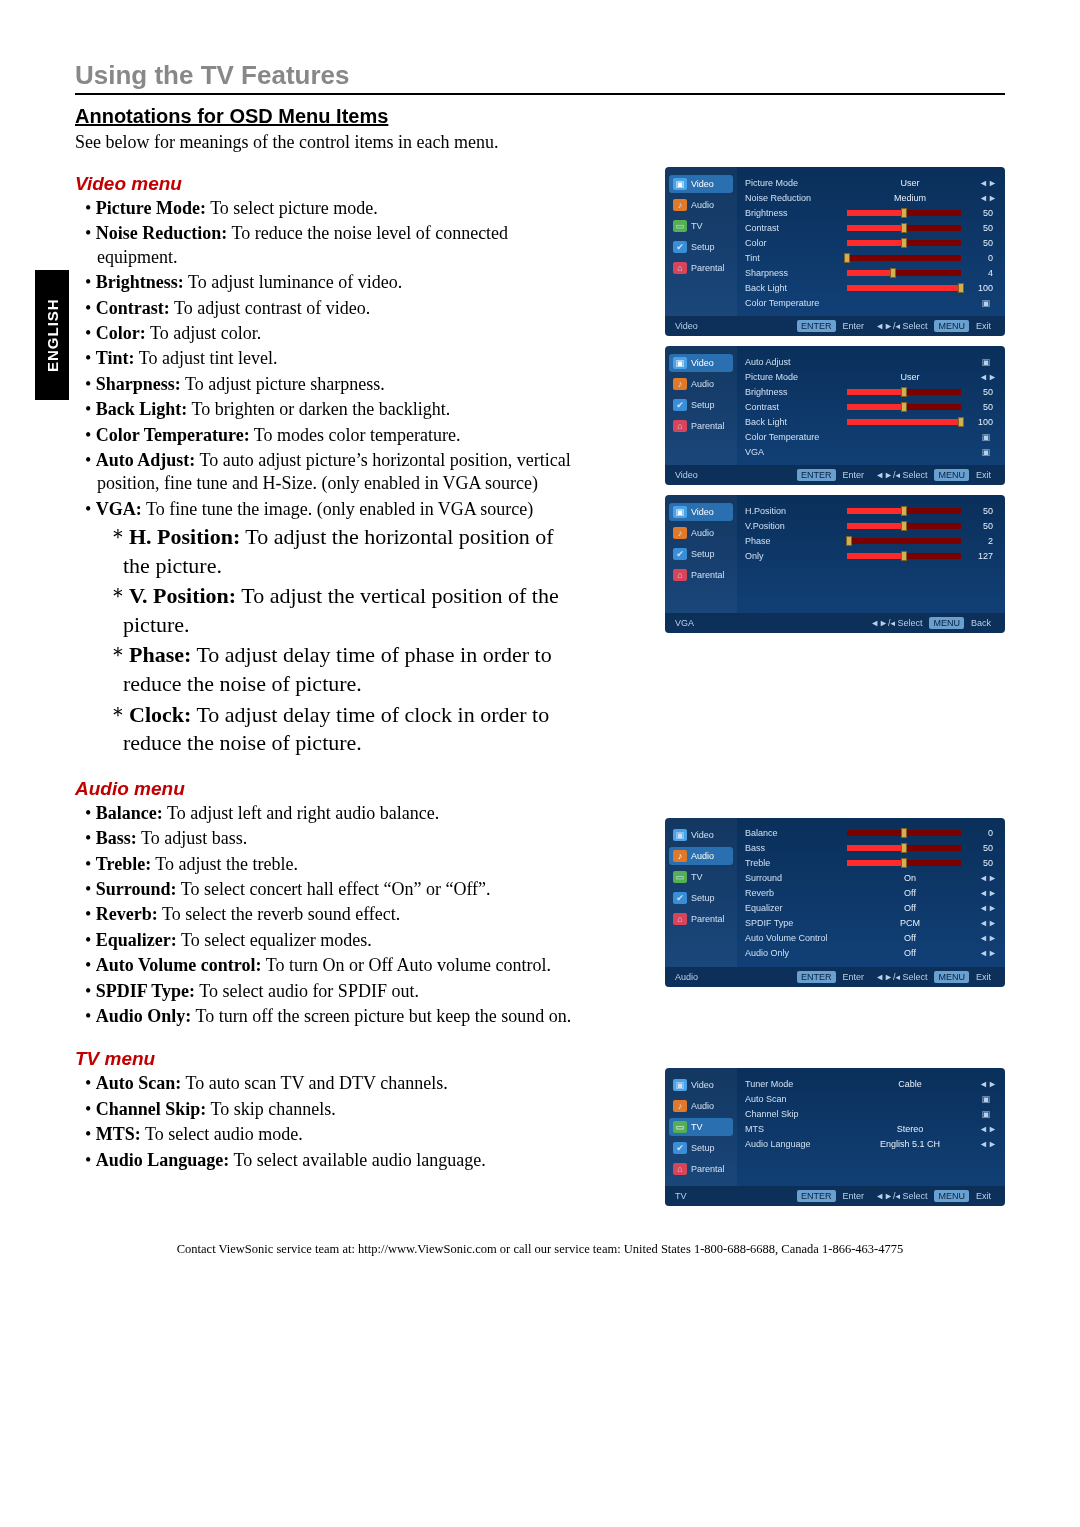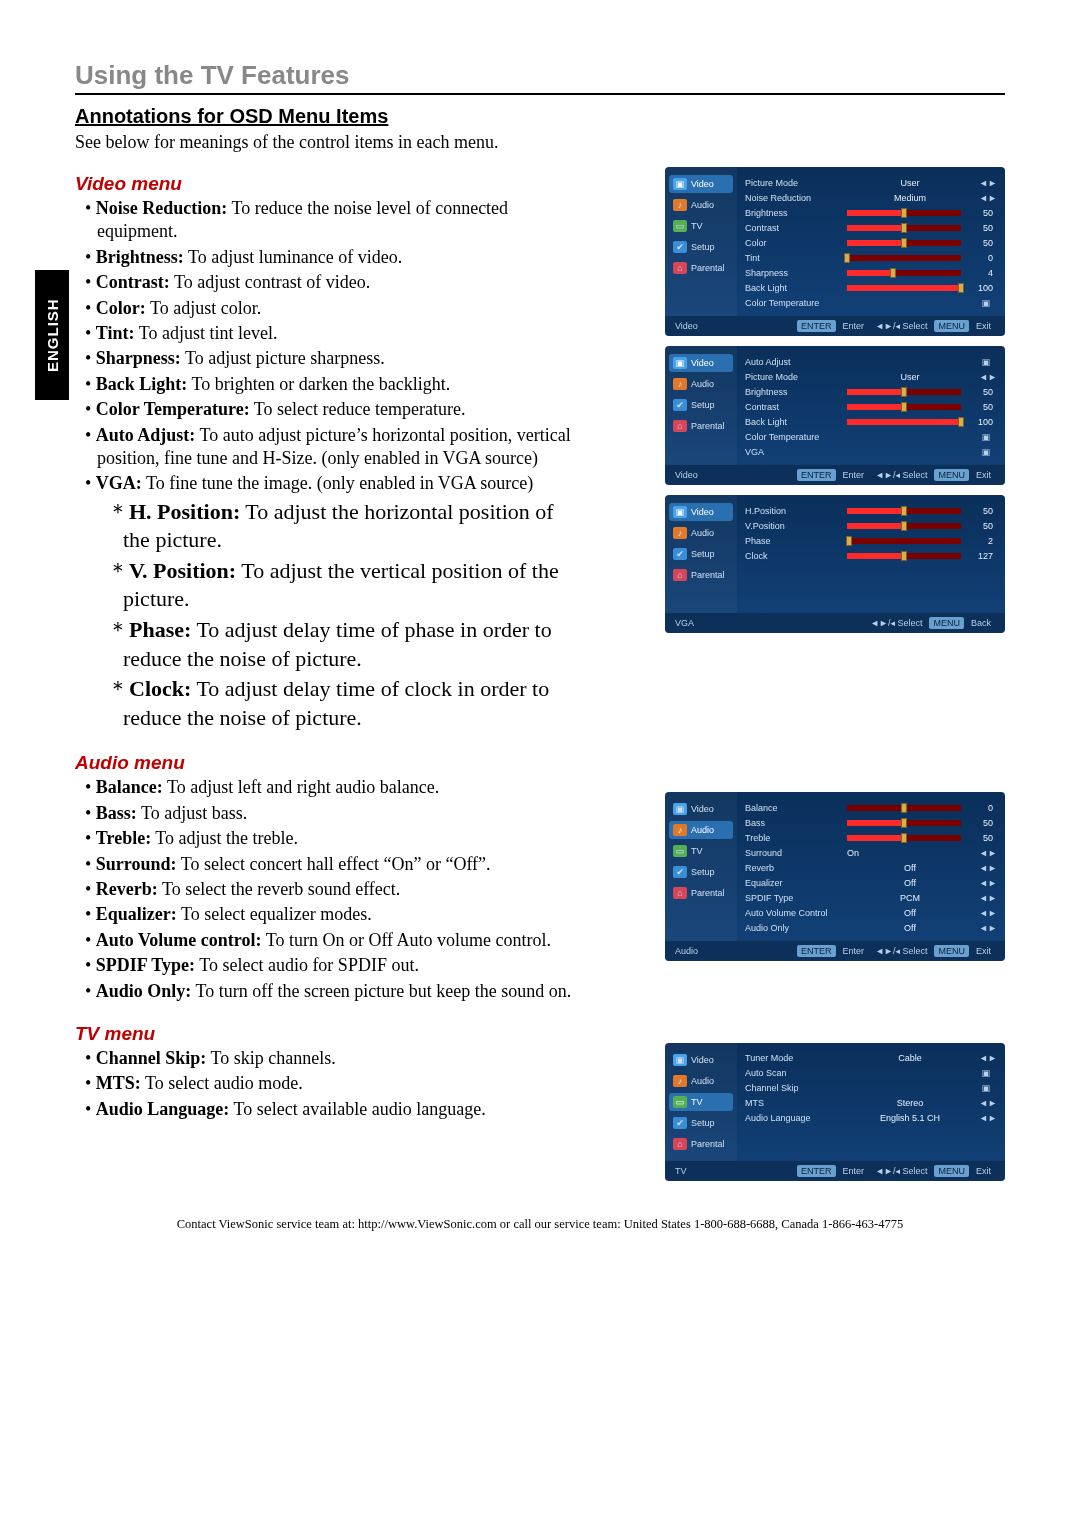--- a/index.html
+++ b/index.html
@@ -202,28 +202,29 @@
 <div class="page">
 
   <h1 class="section-title">Using the TV Features</h1>
   <h2 class="sub-title">Annotations for OSD Menu Items</h2>
   <p class="intro">See below for meanings of the control items in each menu.</p>
 
   <div class="content-row">
     <div class="text-col">
       <h3 class="menu-heading">Video menu</h3>
       <ul class="menu-list" id="video-list">
+          <li><span class="b">Picture Mode:</span><span> To select picture mode.</span></li>
           <li><span class="b">Noise Reduction:</span><span> To reduce the noise level of connected equipment.</span></li>
           <li><span class="b">Brightness:</span><span> To adjust luminance of video.</span></li>
           <li><span class="b">Contrast:</span><span> To adjust contrast of video.</span></li>
           <li><span class="b">Color:</span><span> To adjust color.</span></li>
           <li><span class="b">Tint:</span><span> To adjust tint level.</span></li>
           <li><span class="b">Sharpness:</span><span> To adjust picture sharpness.</span></li>
           <li><span class="b">Back Light:</span><span> To brighten or darken the backlight.</span></li>
-          <li><span class="b">Color Temperature:</span><span> To select reduce temperature.</span></li>
+          <li><span class="b">Color Temperature:</span><span> To modes color temperature.</span></li>
           <li><span class="b">Auto Adjust:</span><span> To auto adjust picture’s horizontal position, vertical position, fine tune and H-Size. (only enabled in VGA source)</span></li>
           <li><span class="b">VGA:</span><span> To fine tune the image. (only enabled in VGA source)</span></li>
           <ul class="sub-list">
             <li><span class="b">H. Position:</span><span> To adjust the horizontal position of the picture.</span></li>
             <li><span class="b">V. Position:</span><span> To adjust the vertical position of the picture.</span></li>
             <li><span class="b">Phase:</span><span> To adjust delay time of phase in order to reduce the noise of picture.</span></li>
             <li><span class="b">Clock:</span><span> To adjust delay time of clock in order to reduce the noise of picture.</span></li>
           </ul>
         </ul>
     </div>
@@ -434,21 +435,21 @@
               </div>
               <div class="osd-row">
                 <div class="osd-label">Phase</div>
                 <div class="osd-slider">
                   <div class="fill" style="width: 2%;"></div>
                   <div class="knob" style="left: calc(2% - 3px);"></div>
                 </div>
                 <div class="osd-num">2</div>
               </div>
               <div class="osd-row">
-                <div class="osd-label">Clock</div>
+                <div class="osd-label">Only</div>
                 <div class="osd-slider">
                   <div class="fill" style="width: 49.8039%;"></div>
                   <div class="knob" style="left: calc(49.8039% - 3px);"></div>
                 </div>
                 <div class="osd-num">127</div>
               </div>
             </div>
           </div>
           <div class="osd-name">
             <span>VGA</span>
@@ -521,21 +522,21 @@
               <div class="osd-row">
                 <div class="osd-label">Treble</div>
                 <div class="osd-slider">
                   <div class="fill" style="width: 50%;"></div>
                   <div class="knob" style="left: calc(50% - 3px);"></div>
                 </div>
                 <div class="osd-num">50</div>
               </div>
               <div class="osd-row">
                 <div class="osd-label">Surround</div>
-                <div class="osd-value-text" style="flex: 1 1 0%; text-align: left;">On</div>
+                <div class="osd-value-text" style="flex: 1 1 0%; text-align: center;">On</div>
                 <div class="osd-arrow">◄►</div>
               </div>
               <div class="osd-row">
                 <div class="osd-label">Reverb</div>
                 <div class="osd-value-text" style="flex: 1 1 0%; text-align: center;">Off</div>
                 <div class="osd-arrow">◄►</div>
               </div>
               <div class="osd-row">
                 <div class="osd-label">Equalizer</div>
                 <div class="osd-value-text" style="flex: 1 1 0%; text-align: center;">Off</div>
@@ -565,20 +566,21 @@
         </div>
       </div>
   </div>
 
   <div class="spacer-12"></div>
 
   <div class="content-row">
     <div class="text-col">
       <h3 class="menu-heading">TV menu</h3>
       <ul class="menu-list" id="tv-list">
+          <li><span class="b">Auto Scan:</span><span> To auto scan TV and DTV channels.</span></li>
           <li><span class="b">Channel Skip:</span><span> To skip channels.</span></li>
           <li><span class="b">MTS:</span><span> To select audio mode.</span></li>
           <li><span class="b">Audio Language:</span><span> To select available audio language.</span></li>
         </ul>
     </div>
     <div class="osd-col" id="osd-tv-col">
       <div style="height:26px"></div>
     <div class="osd">
           <div class="osd-body">
             <div class="osd-sidebar">

